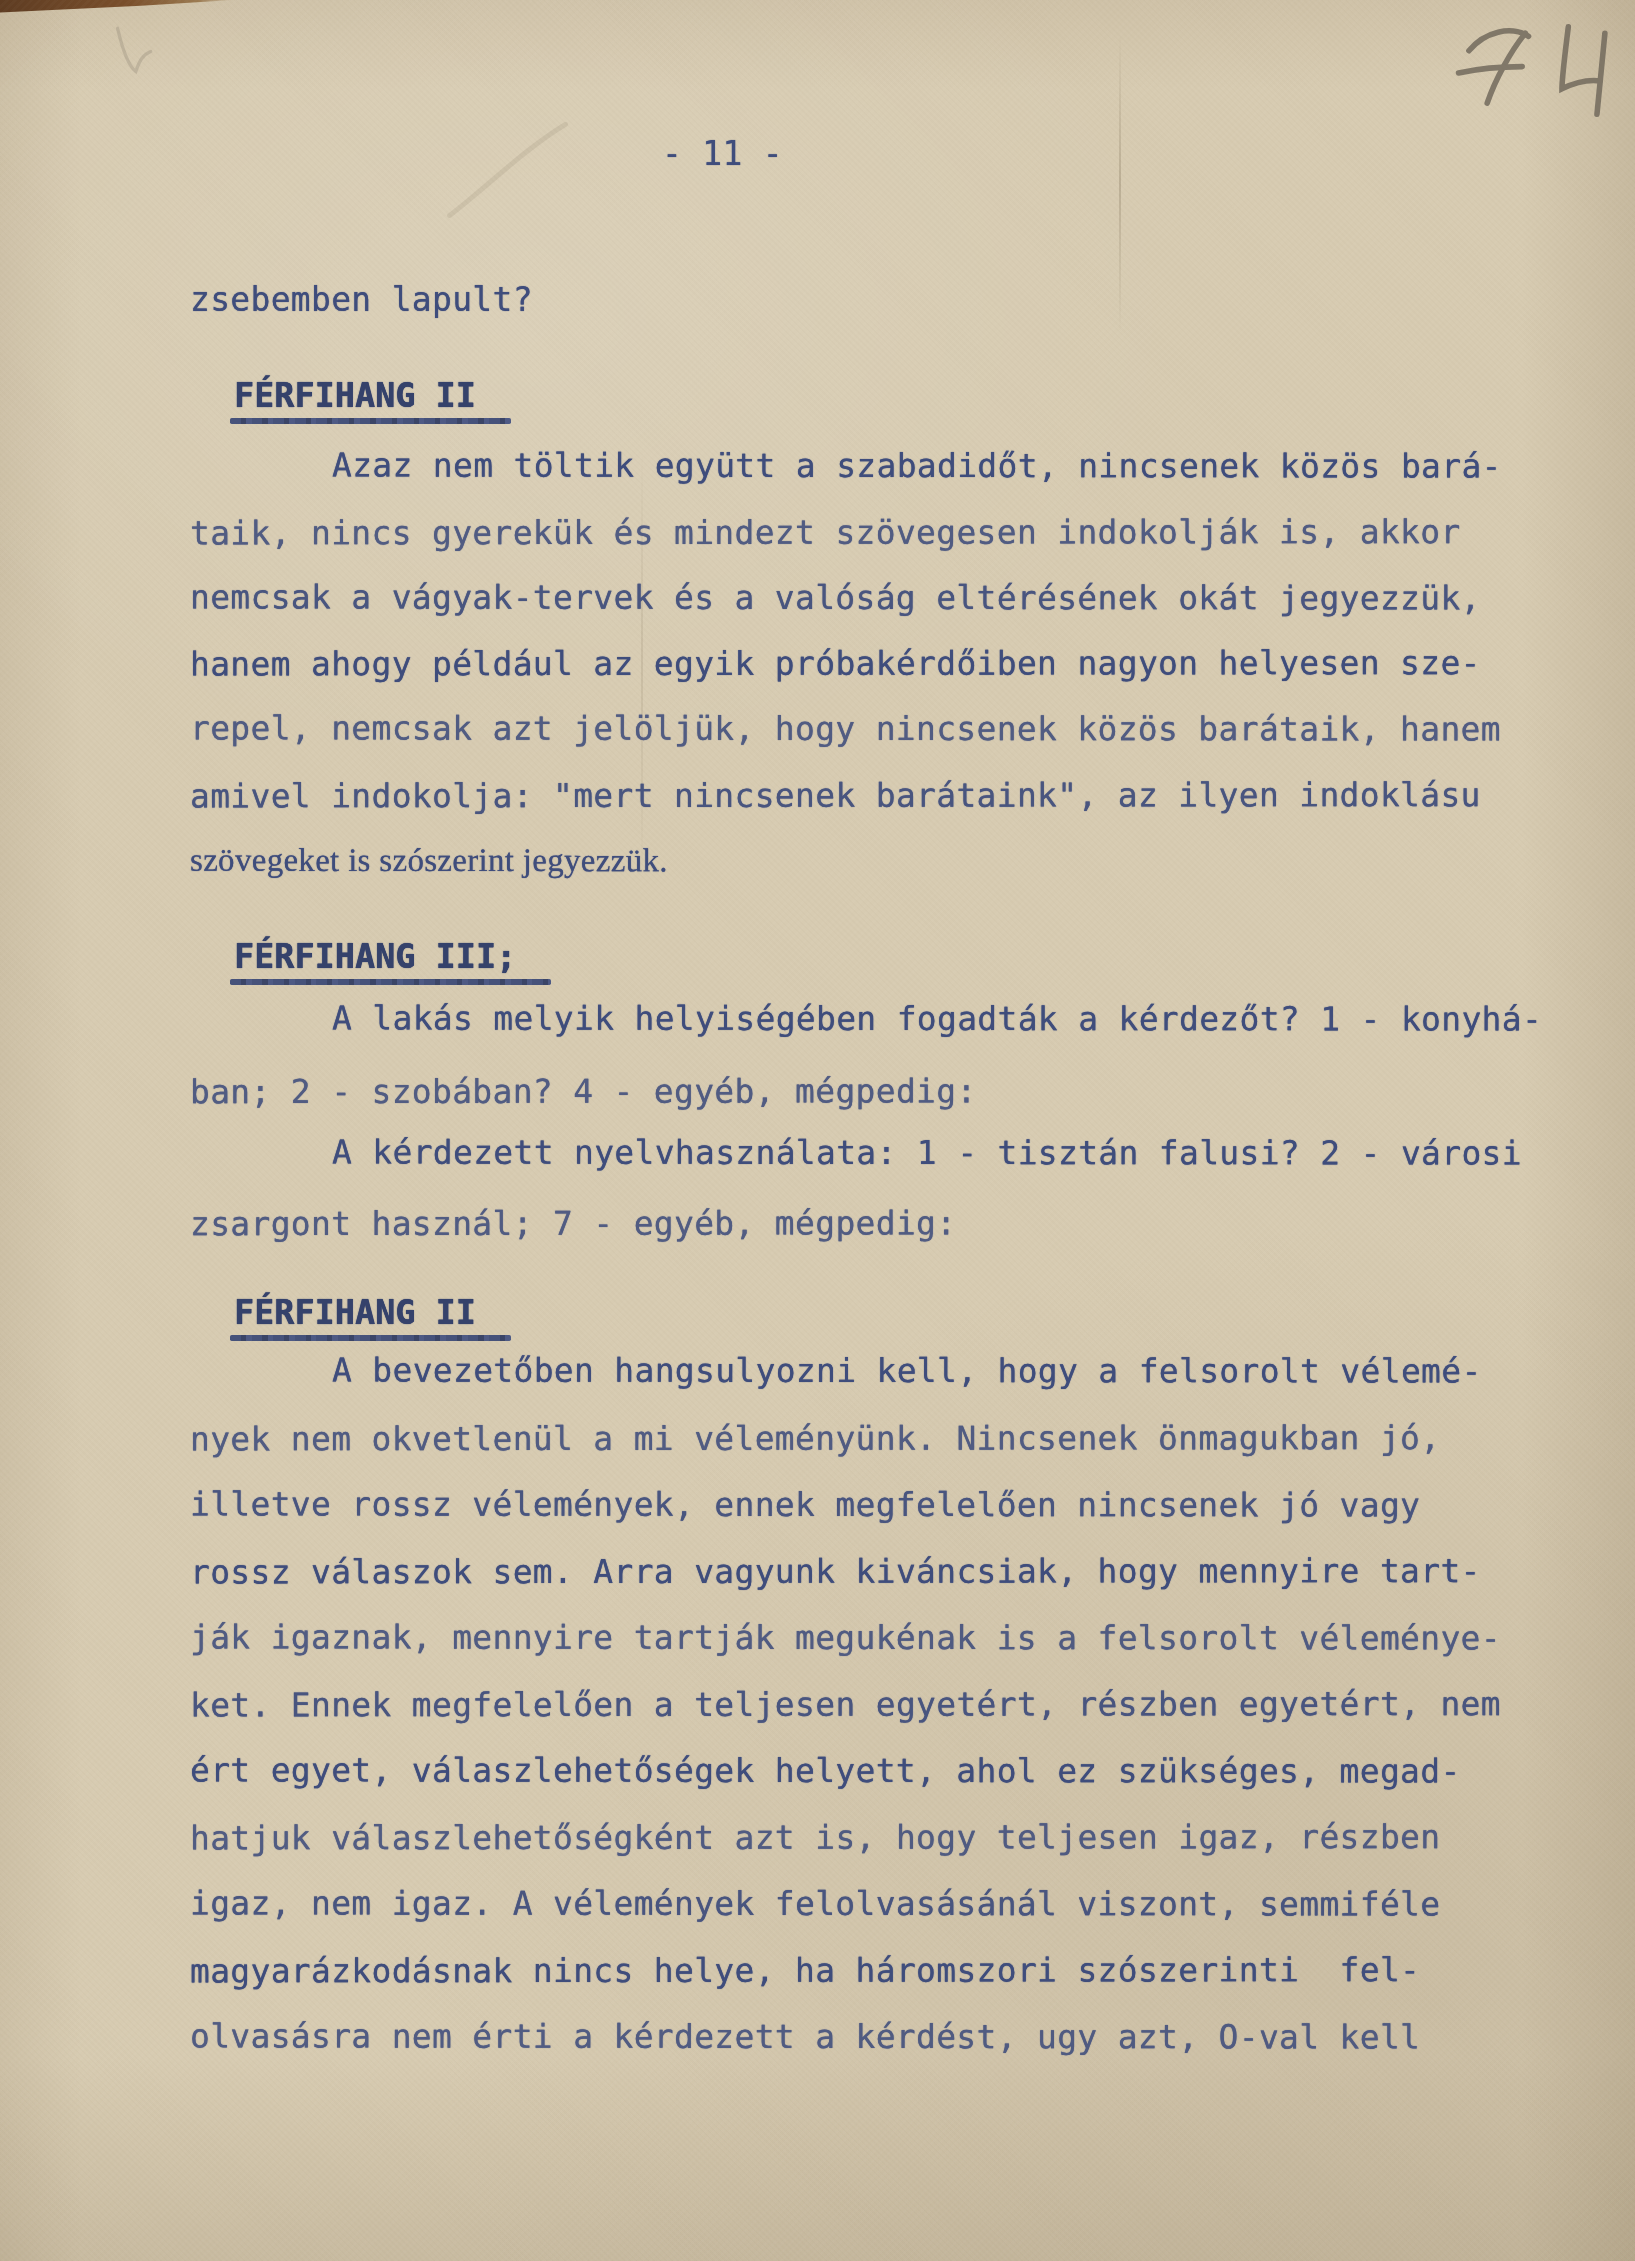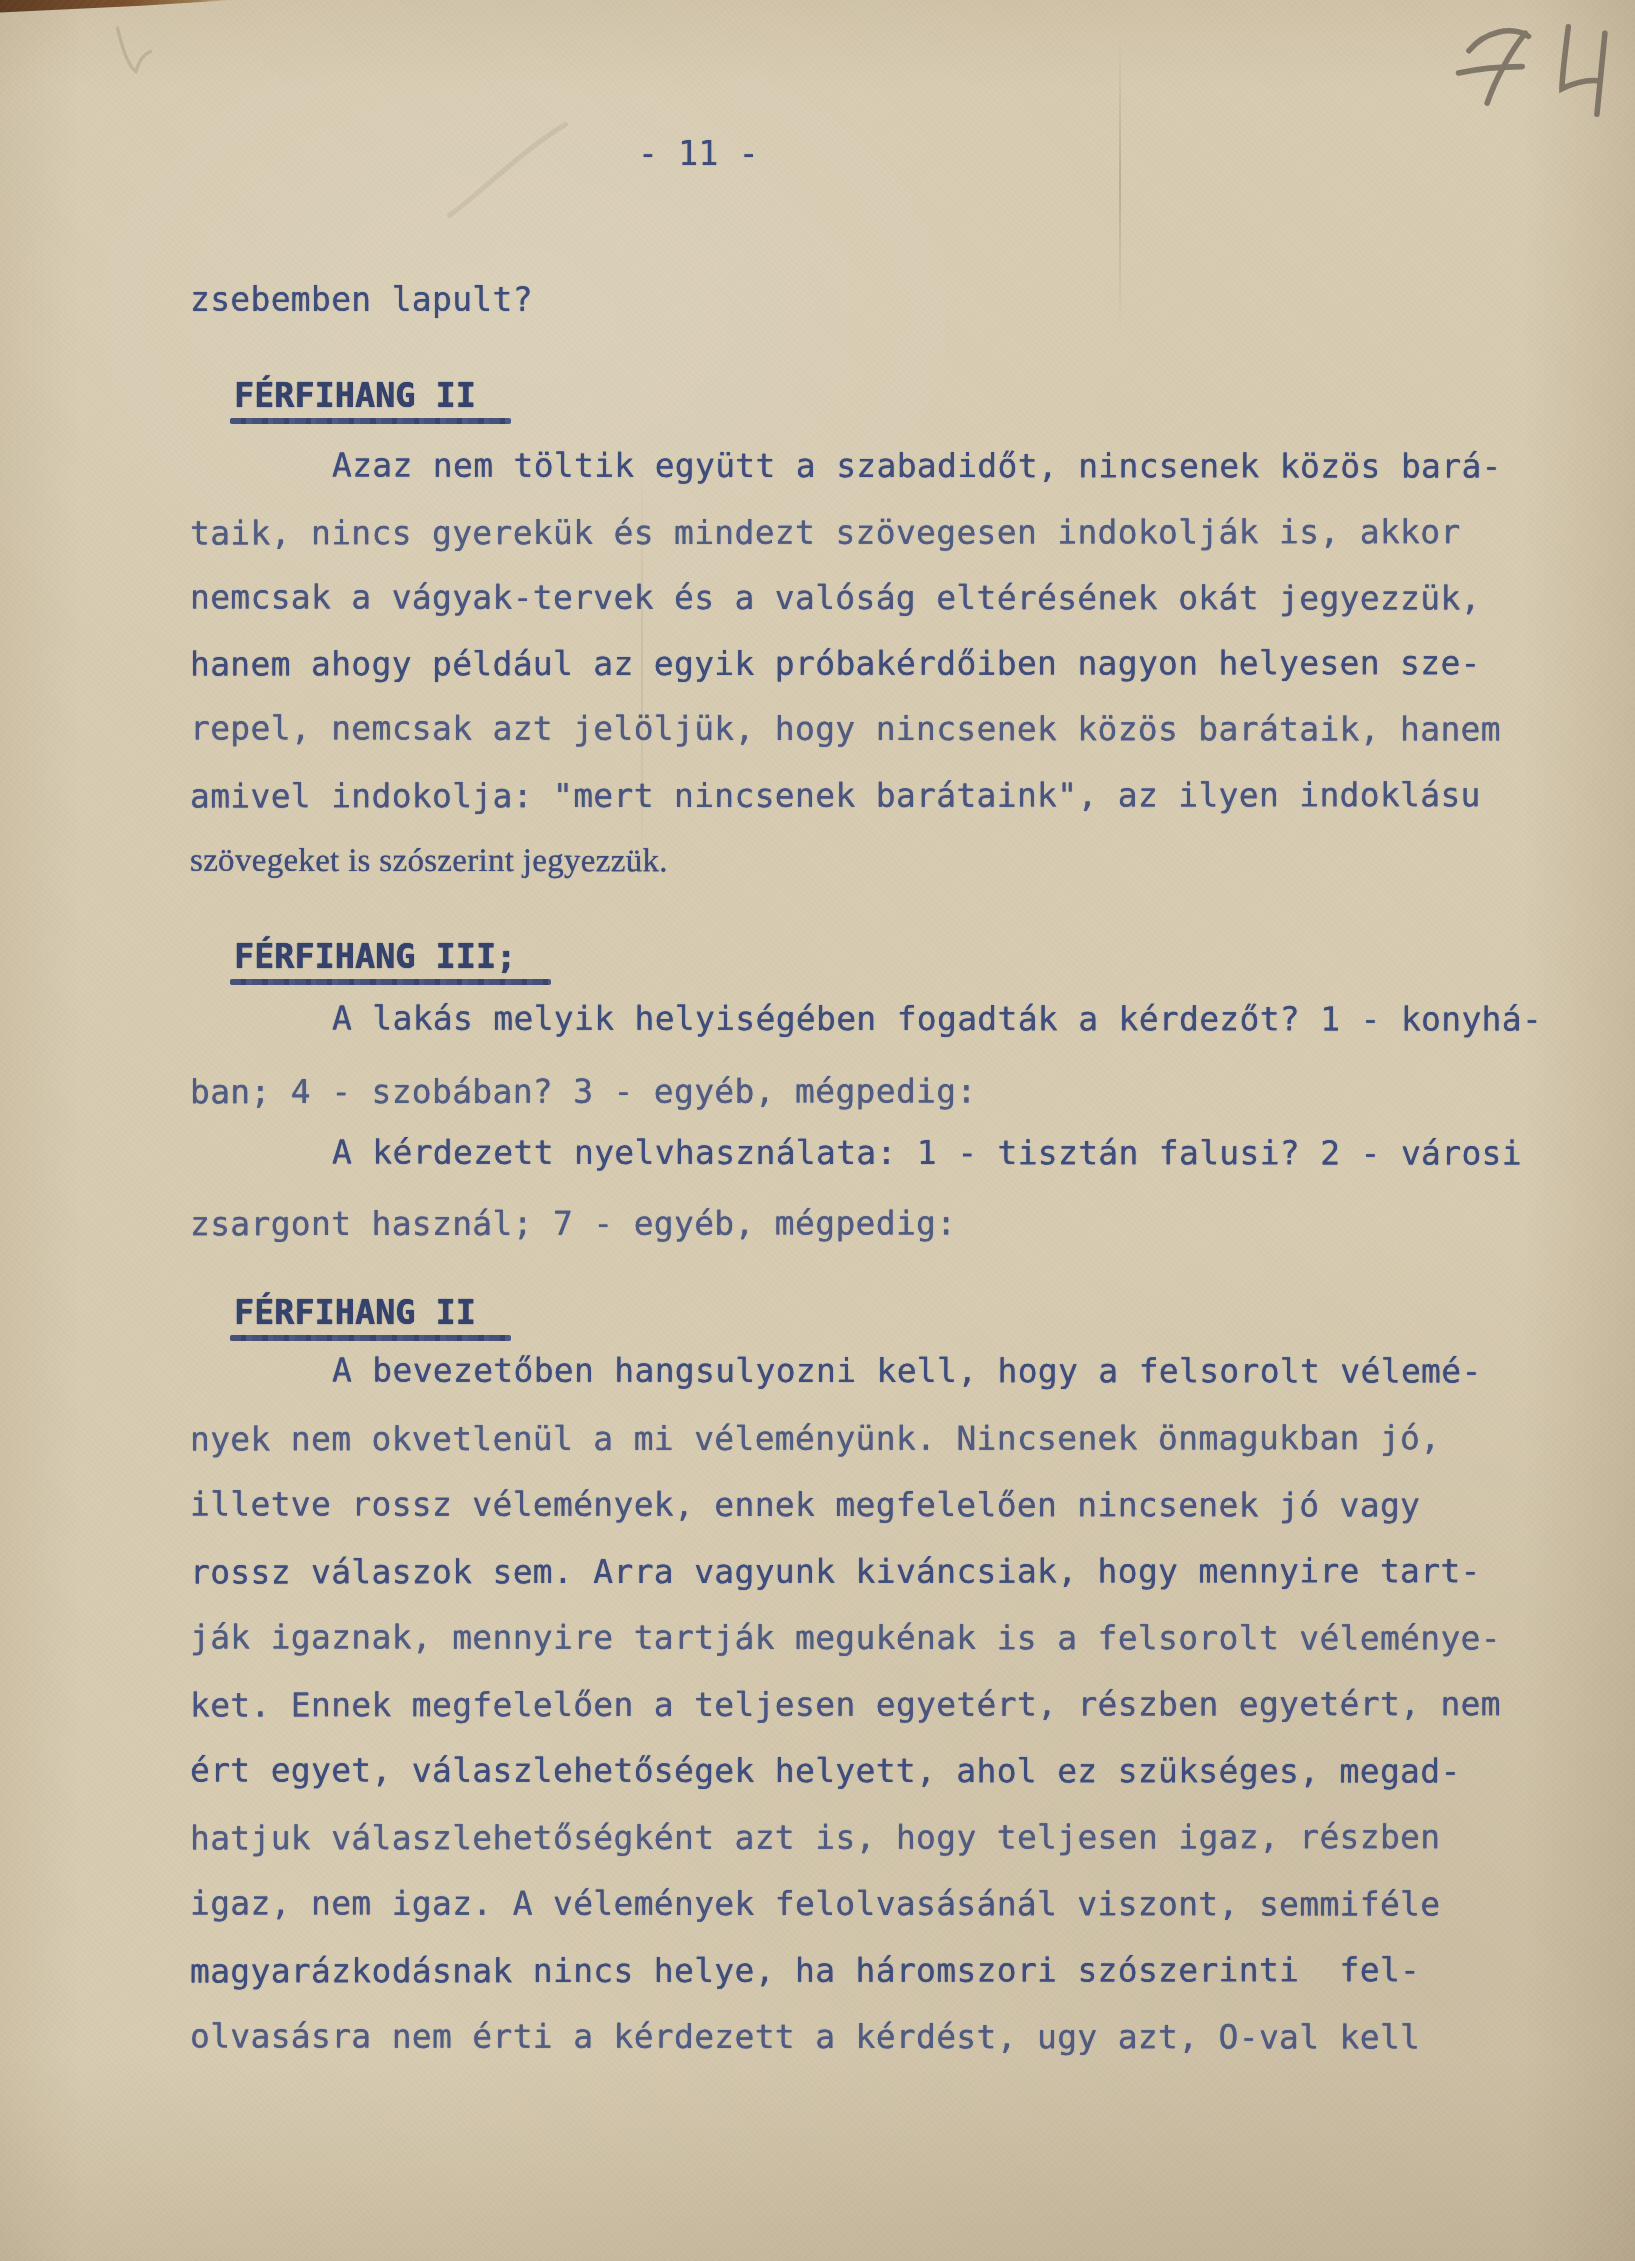--- a/index.html
+++ b/index.html
@@ -33,21 +33,21 @@
   .crease{position:absolute;width:1.7px;background:linear-gradient(180deg,transparent,rgba(90,75,50,.22),transparent);}
   .crease.c1{left:1119px;top:33px;height:300px;}
   .crease.c2{left:641px;top:449px;height:433px;opacity:.55;}
   .smudge{position:absolute;pointer-events:none;}
   .typed{
     color:var(--ink,#3f4d7c);
     text-shadow:0 0 1px currentColor;
     white-space:pre;
     font-size:33px;letter-spacing:0.3px;line-height:1;
   }
-  .page-number{position:absolute;top:137px;left:638px;}
+  .page-number{position:absolute;top:137px;left:662px;}
   .fragment{position:absolute;top:283px;left:190px;}
   .typed-line{position:absolute;left:190px;}
   .typed-line.indent{padding-left:142px;}
   .typed-line.dim{opacity:.88;}
   .typed-line.dim2{opacity:.93;}
   .heading{
     position:absolute;left:190px;font-weight:bold;color:var(--ink-dark,#35426b);
     text-shadow:0.4px 0 0 currentColor, 0 0 1.2px currentColor;
     margin-left:44px;
   }
@@ -101,21 +101,21 @@
       <div class="typed heading" style="top: 379px;">FÉRFIHANG II</div>
       <div class="typed typed-line indent" style="top: 449px; transform: translateY(0px) rotate(0.05deg);">Azaz nem töltik együtt a szabadidőt, nincsenek közös bará-</div>
       <div class="typed typed-line dim" style="top: 515px; transform: translateY(0.8px) rotate(-0.06deg);">taik, nincs gyerekük és mindezt szövegesen indokolják is, akkor</div>
       <div class="typed typed-line dim2" style="top: 581px; transform: translateY(0px) rotate(0.05deg);">nemcsak a vágyak-tervek és a valóság eltérésének okát jegyezzük,</div>
       <div class="typed typed-line" style="top: 646px; transform: translateY(0.8px) rotate(-0.06deg);">hanem ahogy például az egyik próbakérdőiben nagyon helyesen sze-</div>
       <div class="typed typed-line dim" style="top: 712px; transform: translateY(0px) rotate(0.05deg);">repel, nemcsak azt jelöljük, hogy nincsenek közös barátaik, hanem</div>
       <div class="typed typed-line dim2" style="top: 778px; transform: translateY(0.8px) rotate(-0.06deg);">amivel indokolja: "mert nincsenek barátaink", az ilyen indoklásu</div>
       <div class="typed typed-line" style="top: 844px; transform: translateY(0px) rotate(0.05deg); font-family: Liberation Serif, serif;">szövegeket is szószerint jegyezzük.</div>
       <div class="typed heading" style="top: 940px;">FÉRFIHANG III;</div>
       <div class="typed typed-line indent" style="top: 1002px; transform: translateY(0px) rotate(0.05deg);">A lakás melyik helyiségében fogadták a kérdezőt? 1 - konyhá-</div>
-      <div class="typed typed-line dim" style="top: 1074px; transform: translateY(0.8px) rotate(-0.06deg);">ban; 4 - szobában? 3 - egyéb, mégpedig:</div>
+      <div class="typed typed-line dim" style="top: 1074px; transform: translateY(0.8px) rotate(-0.06deg);">ban; 2 - szobában? 4 - egyéb, mégpedig:</div>
       <div class="typed typed-line indent" style="top: 1136px; transform: translateY(0px) rotate(0.05deg);">A kérdezett nyelvhasználata: 1 - tisztán falusi? 2 - városi</div>
       <div class="typed typed-line dim" style="top: 1206px; transform: translateY(0.8px) rotate(-0.06deg);">zsargont használ; 7 - egyéb, mégpedig:</div>
       <div class="typed heading" style="top: 1296px;">FÉRFIHANG II</div>
       <div class="typed typed-line indent" style="top: 1354px; transform: translateY(0px) rotate(0.05deg);">A bevezetőben hangsulyozni kell, hogy a felsorolt vélemé-</div>
       <div class="typed typed-line dim" style="top: 1421px; transform: translateY(0.8px) rotate(-0.06deg);">nyek nem okvetlenül a mi véleményünk. Nincsenek önmagukban jó,</div>
       <div class="typed typed-line dim2" style="top: 1488px; transform: translateY(0px) rotate(0.05deg);">illetve rossz vélemények, ennek megfelelően nincsenek jó vagy</div>
       <div class="typed typed-line" style="top: 1554px; transform: translateY(0.8px) rotate(-0.06deg);">rossz válaszok sem. Arra vagyunk kiváncsiak, hogy mennyire tart-</div>
       <div class="typed typed-line dim" style="top: 1621px; transform: translateY(0px) rotate(0.05deg);">ják igaznak, mennyire tartják megukénak is a felsorolt véleménye-</div>
       <div class="typed typed-line dim2" style="top: 1687px; transform: translateY(0.8px) rotate(-0.06deg);">ket. Ennek megfelelően a teljesen egyetért, részben egyetért, nem</div>
       <div class="typed typed-line" style="top: 1754px; transform: translateY(0px) rotate(0.05deg);">ért egyet, válaszlehetőségek helyett, ahol ez szükséges, megad-</div>

